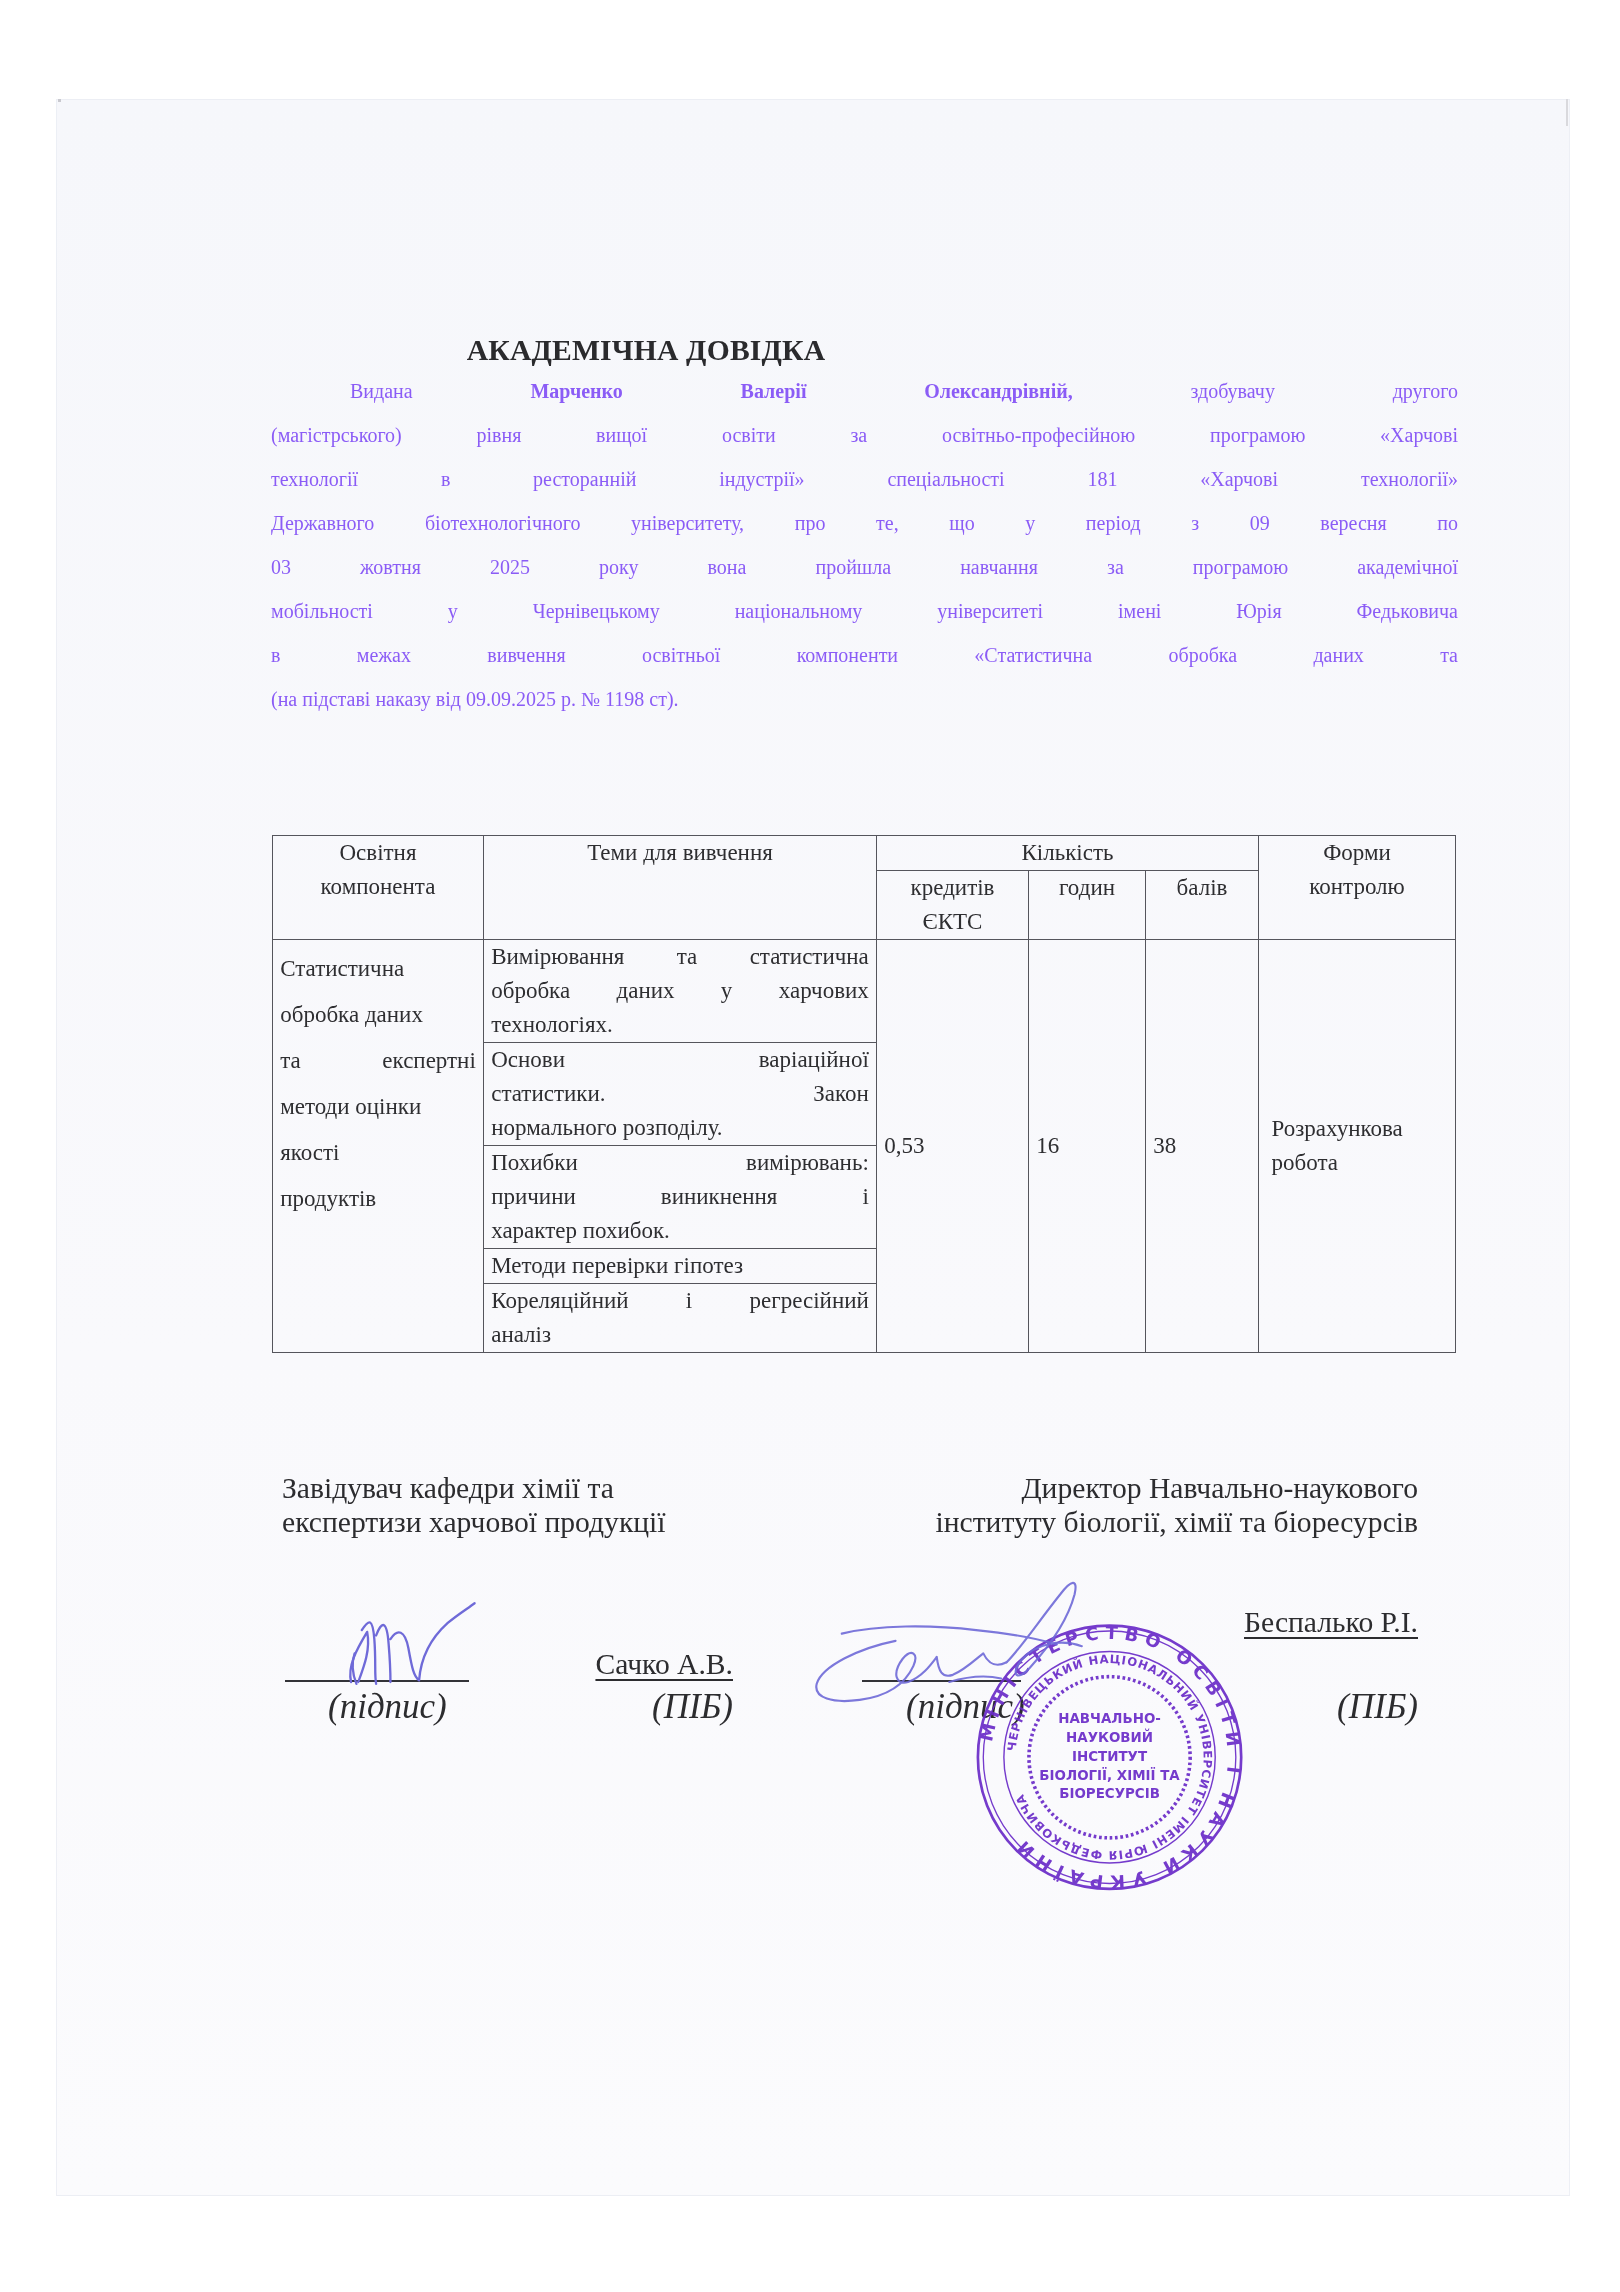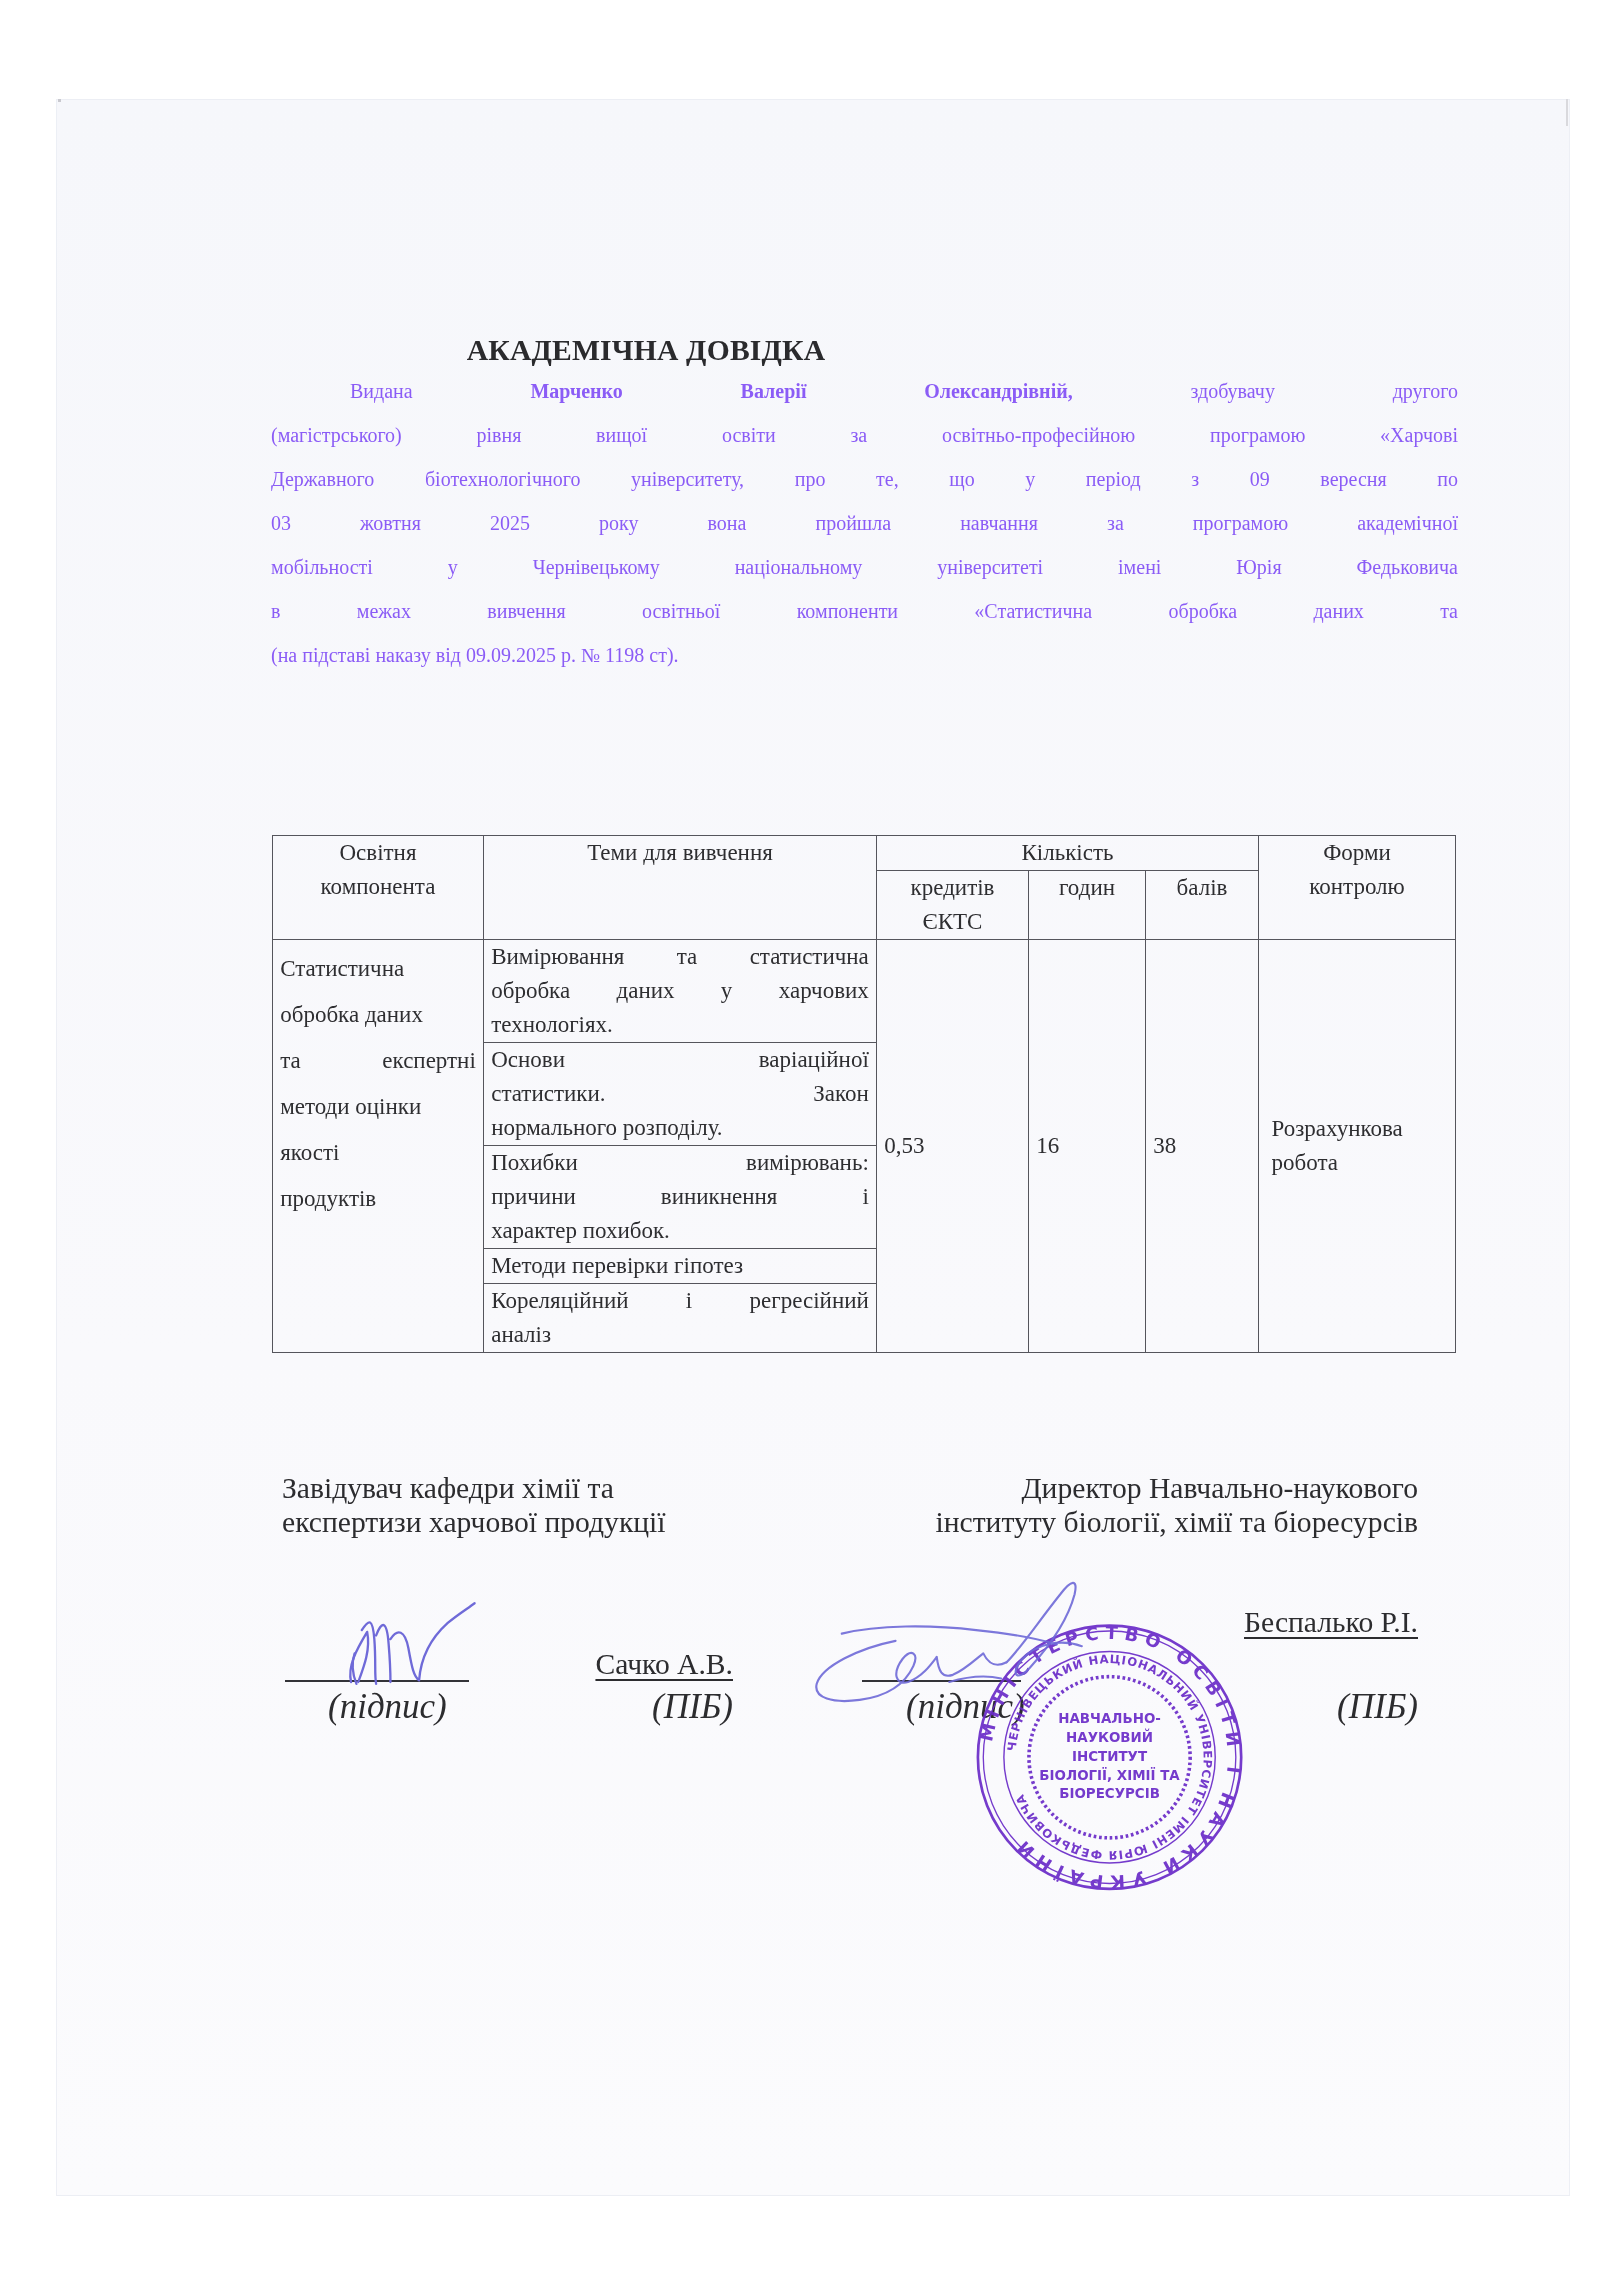--- a/index.html
+++ b/index.html
@@ -59,20 +59,21 @@
 <div class="sheet">
   <div class="sheet-mark" style="left:1.8px;top:0;width:3.6px;height:2.7px;"></div>
   <div class="sheet-mark" style="right:1.8px;top:0;width:1.8px;height:27px;background:#d9d9dd;"></div>
 </div>
 
 <div class="title">АКАДЕМІЧНА ДОВІДКА</div>
 
 <div class="para">
   <span class="ln first"><span>Видана </span><b>Марченко Валерії Олександрівній,</b><span> здобувачу другого</span></span>
   <span class="ln">(магістрського) рівня вищої освіти за освітньо-професійною програмою «Харчові</span>
+  <span class="ln">технології в ресторанній індустрії» спеціальності 181 «Харчові технології»</span>
   <span class="ln">Державного біотехнологічного університету, про те, що у період з 09 вересня по</span>
   <span class="ln">03 жовтня 2025 року вона пройшла навчання за програмою академічної</span>
   <span class="ln">мобільності у Чернівецькому національному університеті імені Юрія Федьковича</span>
   <span class="ln">в межах вивчення освітньої компоненти «Статистична обробка даних та</span>
   <span class="ln last">(на підставі наказу від 09.09.2025 р. № 1198 ст).</span>
 </div>
 
 <table class="grid">
   <colgroup>
     <col style="width:211px">

